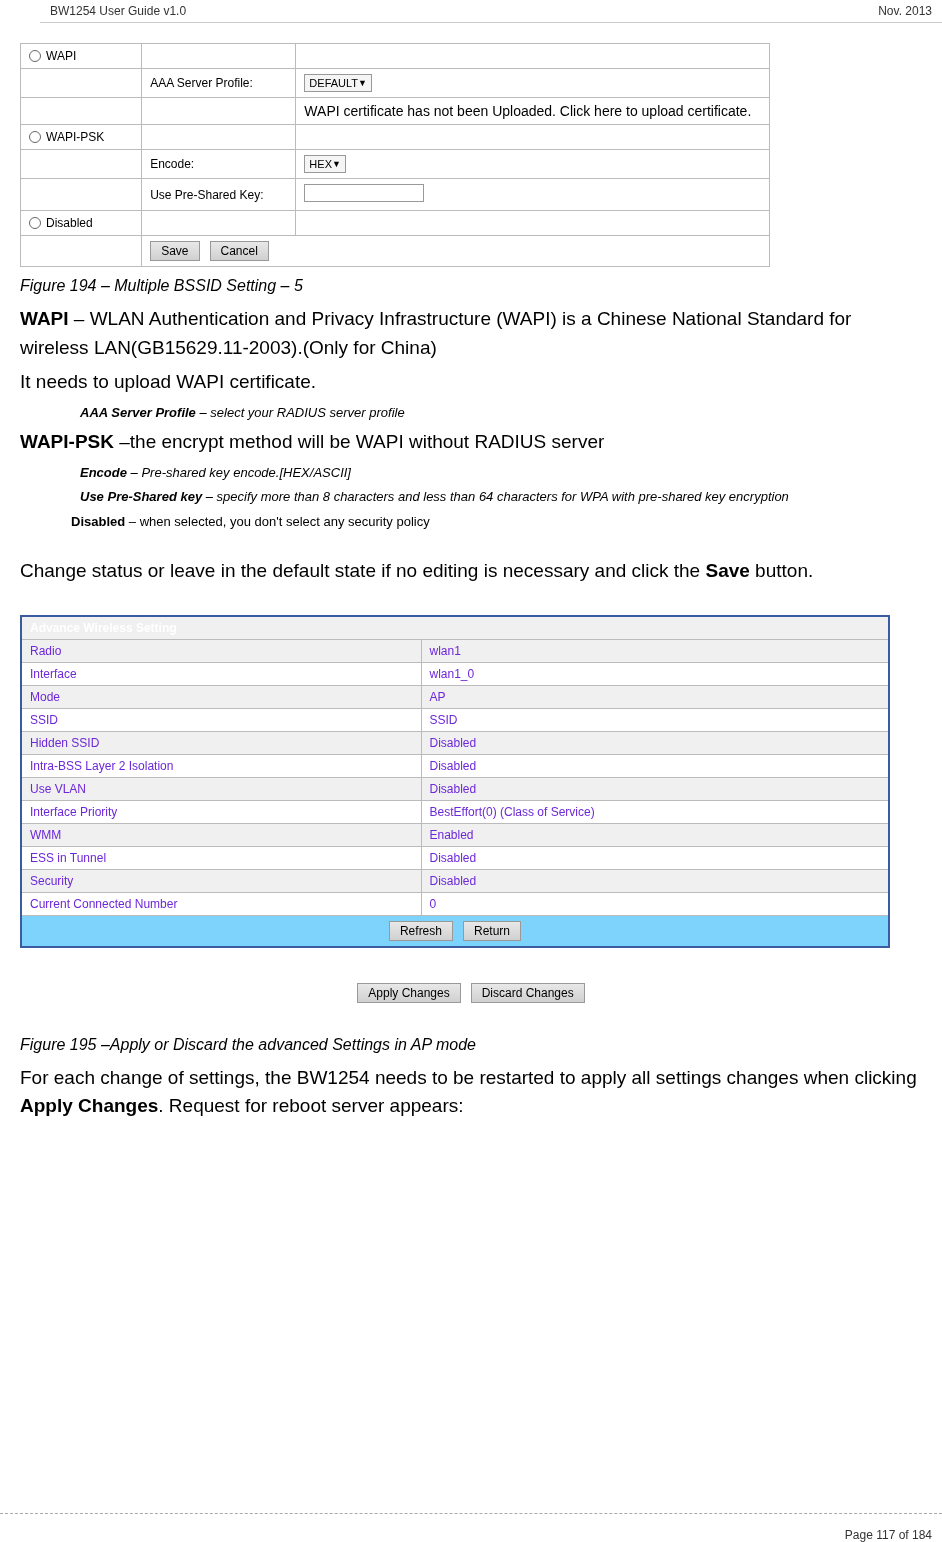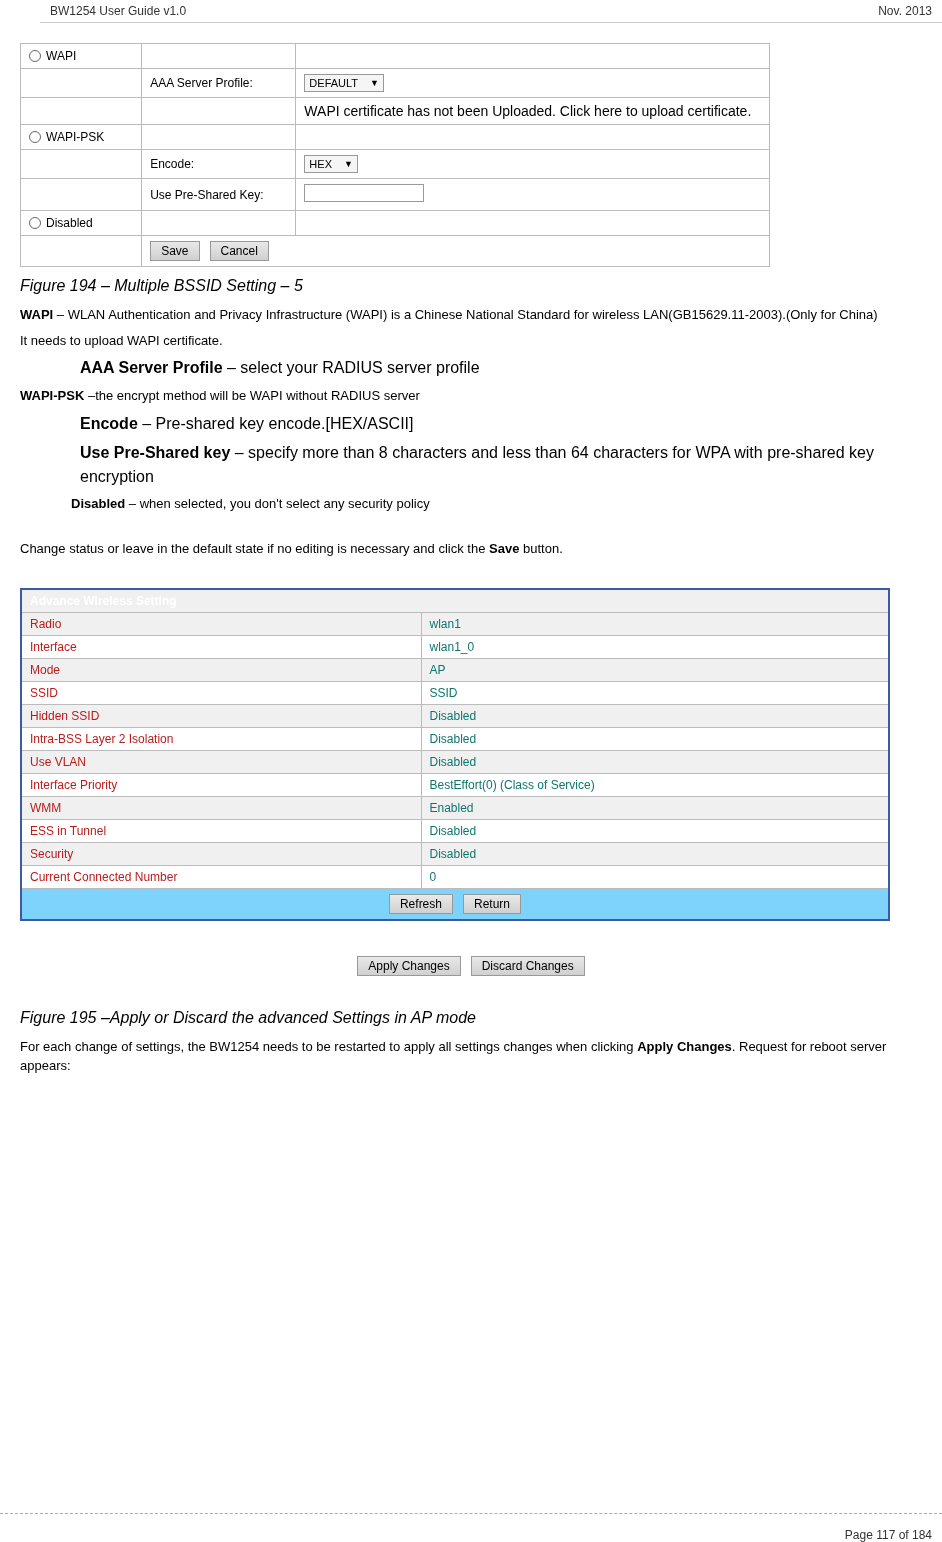--- a/index.html
+++ b/index.html
@@ -58,21 +58,21 @@
       border: 1px solid #666;
       display: inline-block;
     }
     .select-box {
       border: 1px solid #999;
       background: #f5f5f5;
       padding: 2px 4px;
       font-size: 11px;
       display: inline-flex;
       align-items: center;
-      gap: 12px;
+      gap: 0;
     }
     .select-arrow {
       font-size: 9px;
     }
     .cert-link {
       color: #000;
       font-size: 14px;
     }
     .text-input {
       border: 1px solid #999;
@@ -90,27 +90,28 @@
       display: inline-block;
     }
     .figure-caption {
       font-style: italic;
       font-size: 16px;
       margin: 6px 0 10px 0;
     }
     
     .body-text {
       margin: 6px 0;
+      font-size: 19px;
+      line-height: 1.5;
+    }
+    .body-text-indent {
+      margin: 5px 0 5px 60px;
       font-size: 13px;
       line-height: 1.5;
-    }
-    .body-text-indent {
-      margin: 5px 0 5px 60px;
-      font-size: 16px;
-      line-height: 1.5;
+      font-style: italic;
     }
     .body-text-indent2 {
       margin: 5px 0 5px 51px;
       font-size: 13px;
       line-height: 1.5;
     }
     
     .aws-table {
       border: 2px solid #3a5ba0;
       border-collapse: collapse;
@@ -130,24 +131,24 @@
       padding: 4px 8px;
     }
     .aws-table tr:nth-child(odd) td {
       background: #f0f0f0;
     }
     .aws-table tr:nth-child(even) td {
       background: #ffffff;
     }
     .aws-table .left-col {
       width: 400px;
-      color: #b91c1c;
+      color: #6d28d9;
     }
     .aws-table .right-col {
-      color: #0f766e;
+      color: #6d28d9;
     }
     .apply-discard-row {
       display: flex;
       gap: 10px;
       margin: 12px 0;
       justify-content: center;
     }
     .footer-line {
       border-top: 1px dashed #aaa;
       position: absolute;

